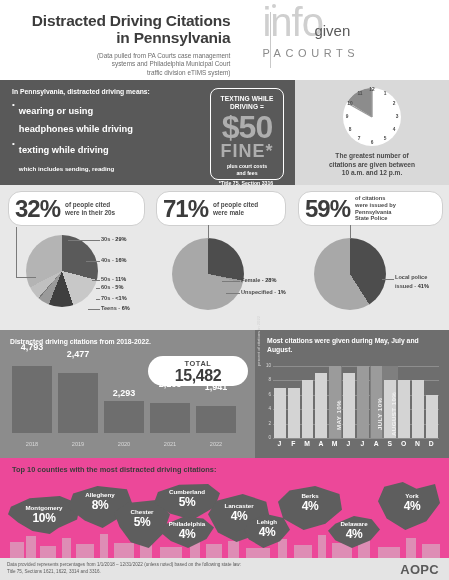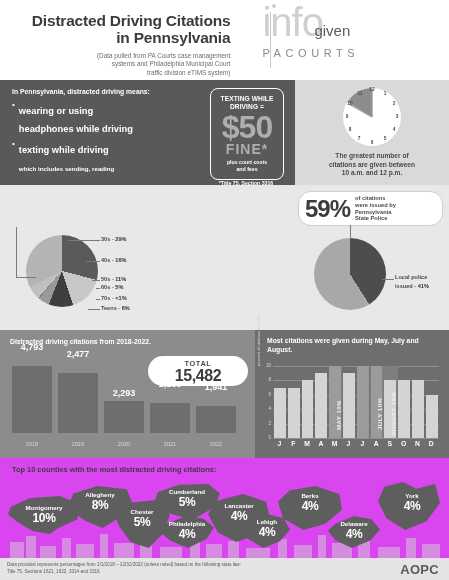--- a/index.html
+++ b/index.html
@@ -33,21 +33,21 @@
   .bul{display:flex;margin-bottom:3px;}
   .bul .dot{font-size:8px;line-height:10px;margin-right:4px;}
   .bul-main{font-size:9.3px;font-weight:bold;line-height:1.12;}
   .bul-sub{font-size:6.2px;font-weight:bold;line-height:1.25;margin-top:1px;}
   .bul-small{font-size:6.2px;font-weight:bold;}
 
   
   .fine-sign{position:absolute;left:210px;top:8px;width:72px;height:90px;border:1.6px solid #fff;border-radius:8px;color:#fff;text-align:center;}
   .fine-top{font-size:6.6px;font-weight:bold;line-height:1.2;padding-top:6px;letter-spacing:.1px;}
   .fine-amt{font-size:32px;font-weight:bold;color:#aeaeae;line-height:.95;margin-top:1px;letter-spacing:-1px;}
-  .fine-word{font-size:14px;font-weight:bold;color:#aeaeae;line-height:1;letter-spacing:1px;}
+  .fine-word{font-size:18px;font-weight:bold;color:#aeaeae;line-height:1;letter-spacing:1px;}
   .fine-note{font-size:5.2px;font-weight:bold;line-height:1.3;margin-top:3px;}
   .fine-cite{position:absolute;left:210px;top:100px;width:72px;text-align:center;font-size:5.2px;font-weight:bold;color:#fff;}
 
   
   .clock-wrap{position:absolute;left:0;top:0;width:154px;height:105px;}
   .clock{position:absolute;left:46px;top:6px;width:62px;height:62px;}
   .clock-cap{position:absolute;left:6px;top:72px;width:142px;text-align:center;font-size:6.6px;font-weight:bold;color:#4a4a4a;line-height:1.32;}
   .cnum{position:absolute;font-size:4.8px;font-weight:bold;color:#4a4a4a;width:8px;text-align:center;}
 
   
@@ -87,21 +87,21 @@
   .mplot{position:absolute;left:18px;top:36px;width:166px;height:72px;}
   .mgrid{position:absolute;left:0;width:100%;height:1px;background:#8e8e8e;}
   .mytick{position:absolute;left:-9px;font-size:4.6px;color:#dcdcdc;width:7px;text-align:right;}
   .mbar{position:absolute;bottom:0;background:#d4d4d4;}
   .mbar.hi{background:#9b9b9b;}
   .mhilite{position:absolute;top:0;bottom:0;background:#7f7f7f;}
   .mlabelv{position:absolute;font-size:6.2px;font-weight:bold;color:#f0f0f0;transform:rotate(-90deg);transform-origin:left top;white-space:nowrap;letter-spacing:.4px;}
   .mxtick{position:absolute;top:74px;font-size:6.8px;font-weight:bold;color:#fff;width:13px;text-align:center;}
 
   
-  .county{position:absolute;left:0;top:458px;width:449px;height:100px;background:#d946ef;overflow:hidden;}
+  .county{position:absolute;left:0;top:458px;width:449px;height:100px;background:#ec4899;overflow:hidden;}
   .cttl{position:absolute;left:12px;top:7px;font-size:7.4px;font-weight:bold;color:#3c3c3c;}
   .cshape{position:absolute;background:#5e5e5e;}
   .cname{position:absolute;font-size:6.2px;font-weight:bold;color:#fff;white-space:nowrap;text-align:center;}
   .cpct{position:absolute;font-size:12px;font-weight:bold;color:#fff;white-space:nowrap;text-align:center;letter-spacing:-.3px;}
   .skyline{position:absolute;left:0;bottom:0;width:449px;height:30px;opacity:.5;}
 
   
   .footer{position:absolute;left:0;top:558px;width:449px;height:22px;background:#e4e4e4;}
   .fnote{position:absolute;left:7px;top:4px;font-size:4.6px;color:#5a5a5a;line-height:1.45;}
   .aopc{position:absolute;right:10px;top:4px;font-size:13px;font-weight:bold;color:#5a5a5a;letter-spacing:.3px;}
@@ -203,20 +203,27 @@
         <span>The greatest number of</span><br>
         <span>citations are given between</span><br>
         <span>10 a.m. and 12 p.m.</span>
       </div>
     </div>
   </div>
 
   <div class="pierow">
 
     <div class="pcol c1">
+      <div class="statbox s1">
+        <span class="bignum">32%</span>
+        <span class="stattext">
+          <span>of people cited</span><br>
+          <span>were in their 20s</span>
+        </span>
+      </div>
       <div class="pie" style="left:26px;top:50px;width:72px;height:72px;
            background:conic-gradient(from 0deg,
              #5a5a5a 0deg 104.4deg,
              #c8c8c8 104.4deg 162deg,
              #3f3f3f 162deg 201.6deg,
              #9a9a9a 201.6deg 219.6deg,
              #787878 219.6deg 221.4deg,
              #c0c0c0 221.4deg 243deg,
              #b4b4b4 243deg 360deg);"></div>
       <div class="lline" style="left:68px;top:55px;width:32px;height:1px;"></div>
@@ -228,20 +235,39 @@
       <div class="lline" style="left:96px;top:103px;width:4px;height:1px;"></div>
       <div class="plabel" style="left:101px;top:99px;">60s - <b>5%</b></div>
       <div class="lline" style="left:96px;top:114px;width:4px;height:1px;"></div>
       <div class="plabel" style="left:101px;top:110px;">70s - <b>&lt;1%</b></div>
       <div class="lline" style="left:88px;top:124px;width:12px;height:1px;"></div>
       <div class="plabel" style="left:101px;top:120px;">Teens - <b>6%</b></div>
       <div class="lline" style="left:16px;top:42px;width:1px;height:50px;"></div>
       <div class="lline" style="left:16px;top:92px;width:20px;height:1px;"></div>
     </div>
 
+    <div class="pcol c2">
+      <div class="statbox s2">
+        <span class="bignum">71%</span>
+        <span class="stattext">
+          <span>of people cited</span><br>
+          <span>were male</span>
+        </span>
+      </div>
+      <div class="pie" style="left:22px;top:53px;width:72px;height:72px;
+           background:conic-gradient(from 0deg,
+             #4d4d4d 0deg 100.8deg,
+             #9d9d9d 100.8deg 104.4deg,
+             #a8a8a8 104.4deg 360deg);"></div>
+      <div class="lline" style="left:72px;top:96px;width:18px;height:1px;"></div>
+      <div class="plabel" style="left:91px;top:92px;">Female - <b>28%</b></div>
+      <div class="lline" style="left:76px;top:108px;width:14px;height:1px;"></div>
+      <div class="plabel" style="left:91px;top:104px;">Unspecified - <b>1%</b></div>
+      <div class="lline" style="left:58px;top:40px;width:1px;height:14px;"></div>
+    </div>
 
     <div class="pcol c3">
       <div class="statbox s3">
         <span class="bignum">59%</span>
         <span class="stattext tight">
           <span>of citations</span><br>
           <span>were issued by</span><br>
           <span>Pennsylvania</span><br>
           <span>State Police</span>
         </span>

